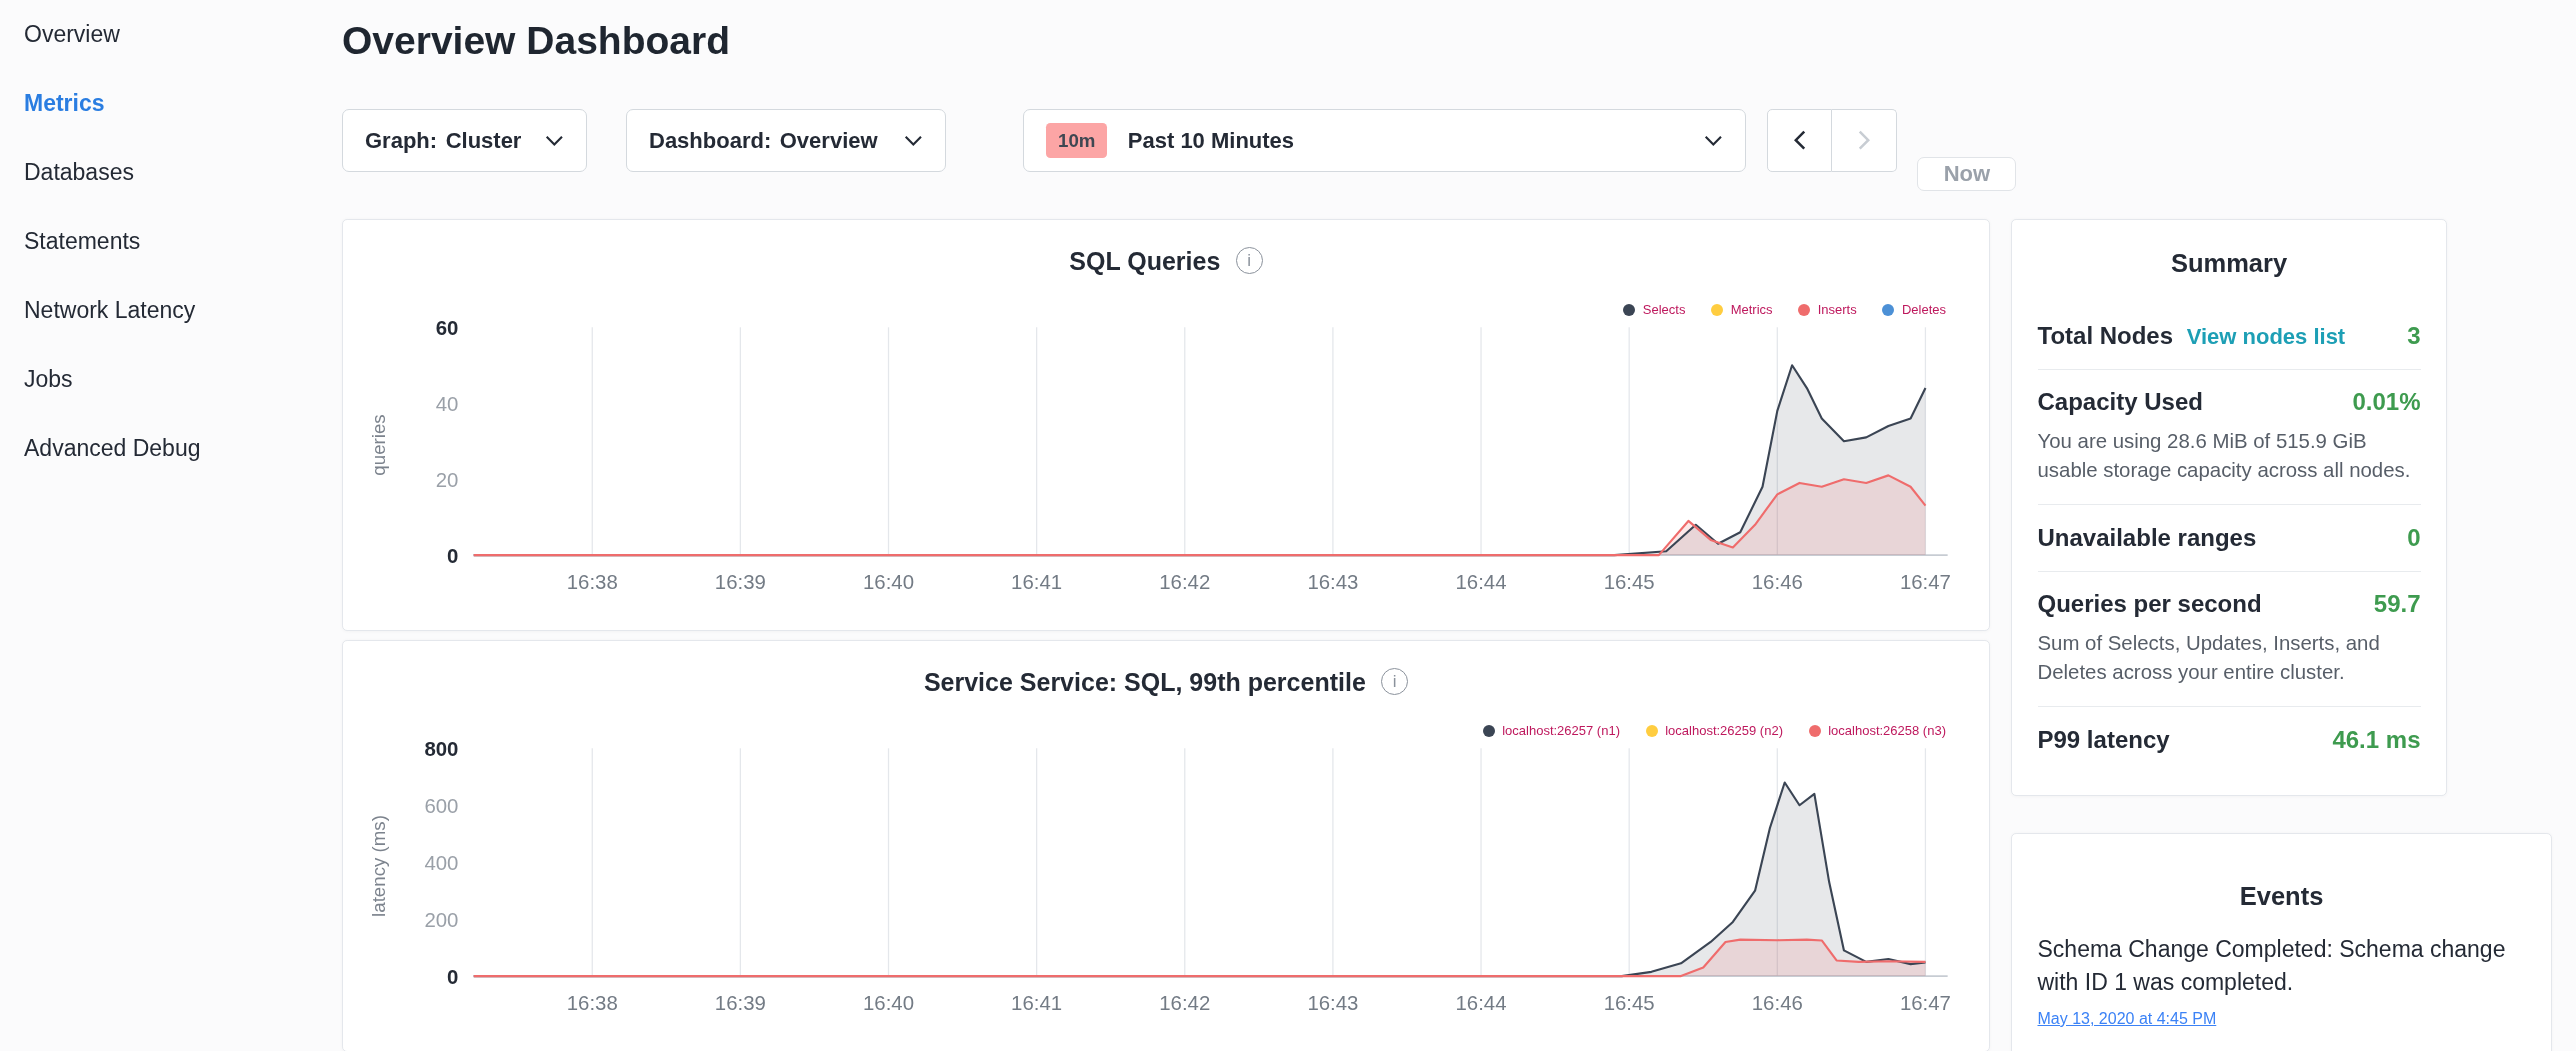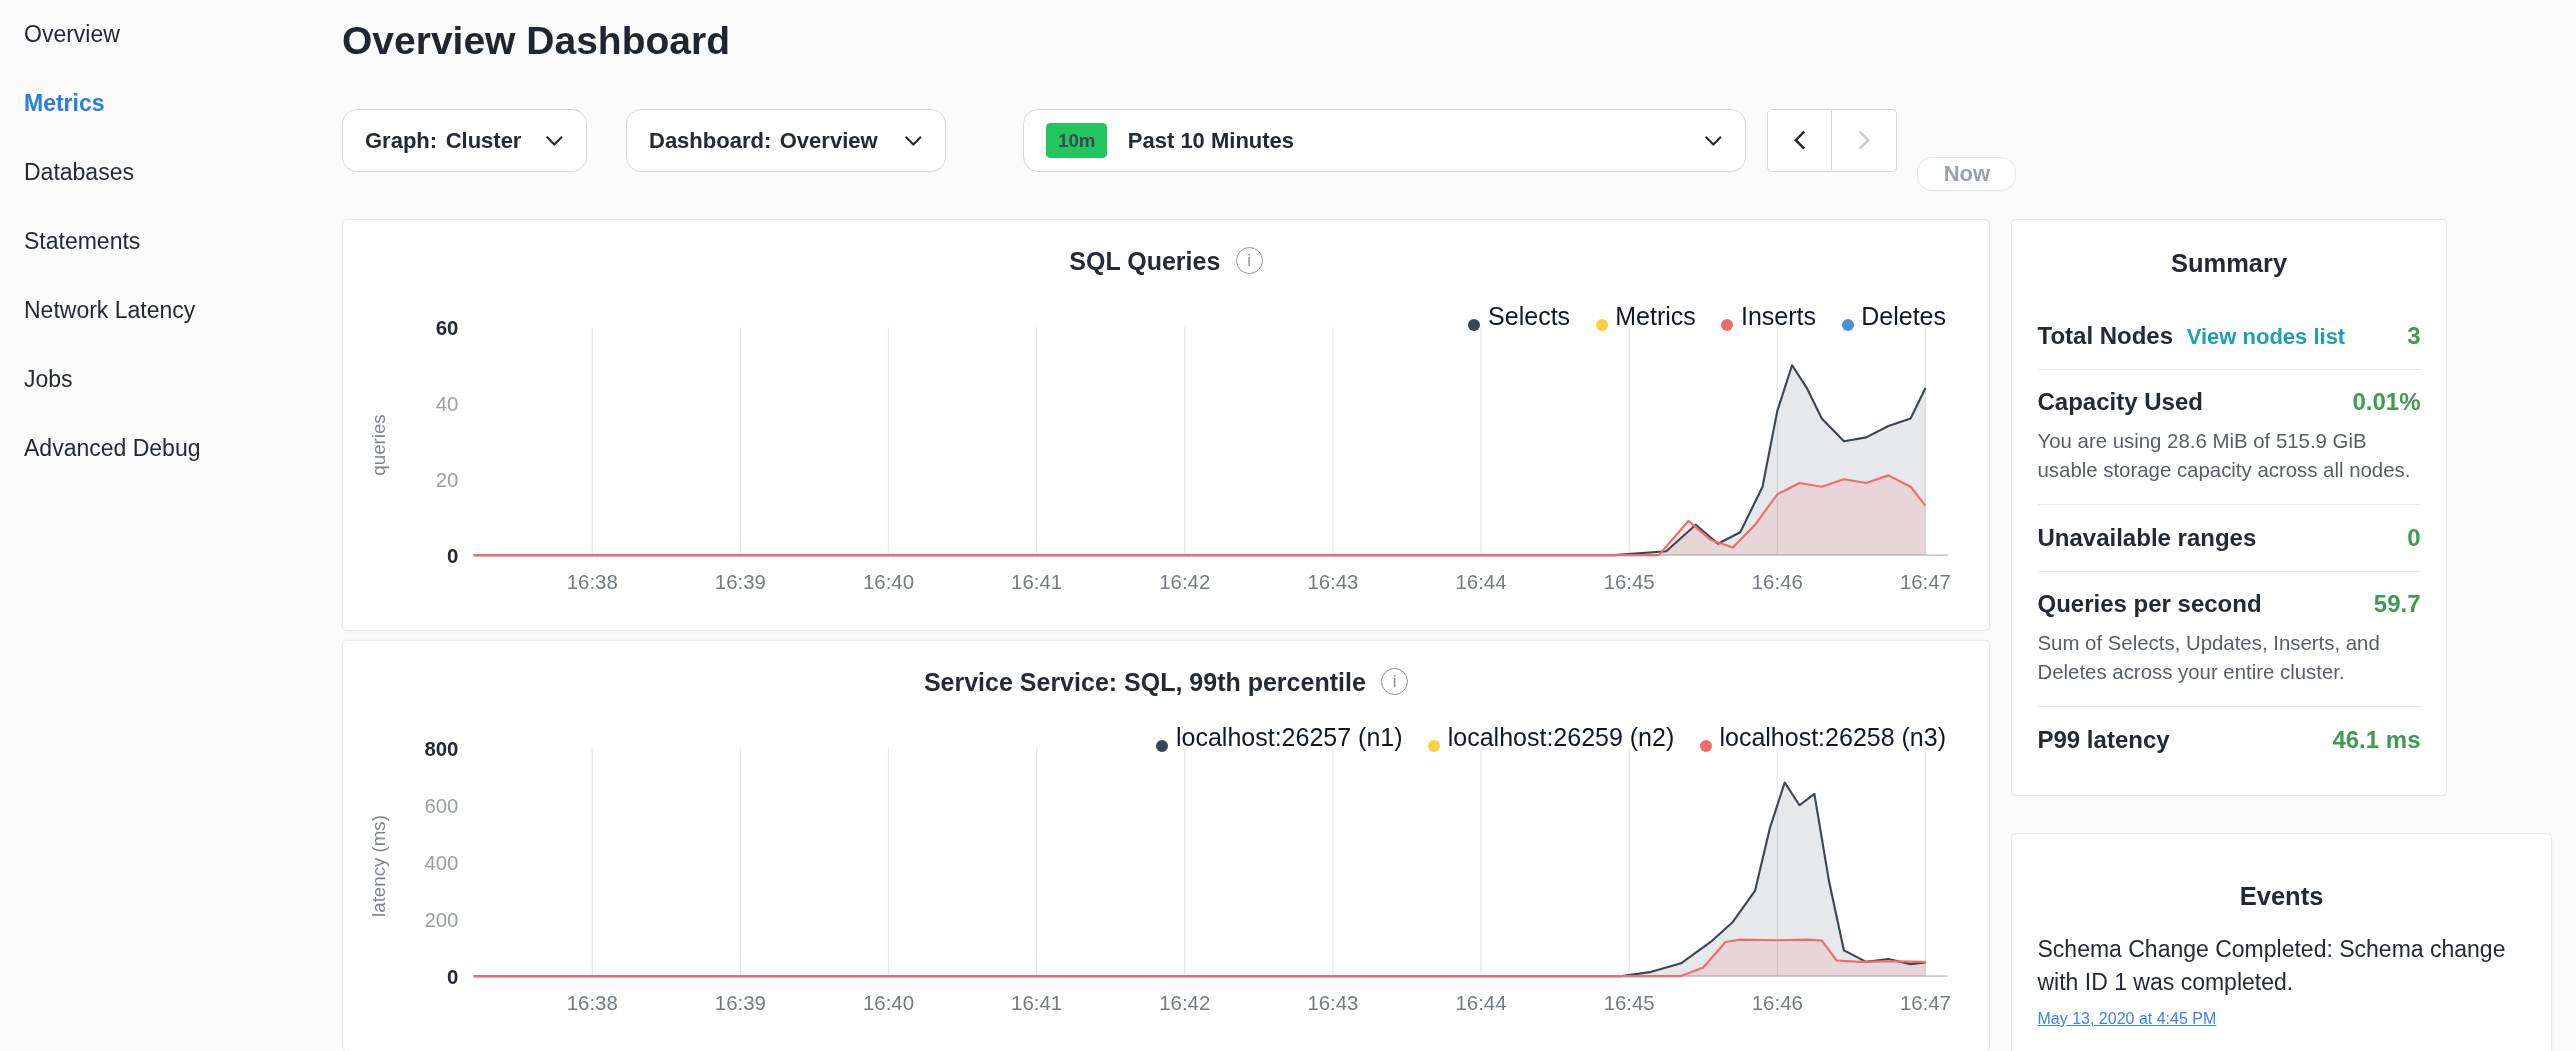--- a/index.html
+++ b/index.html
@@ -11,48 +11,48 @@
   }
   
   .sidebar { position:absolute; left:0; top:0; width:342px; height:100%; background:#fbfbfc; }
   .sidebar ul { list-style:none; padding:0 0 0 24px; }
   .nav-item { height:69px; display:flex; align-items:center; font-size:23px; color:#242a35; cursor:pointer; }
   .nav-item.active { color:#2a7de1; font-weight:700; }
   
   .page-title { position:absolute; left:342px; top:18.7px; font-size:39px; font-weight:600; color:#1f2630; }
   .controls { position:absolute; left:342px; top:109px; height:63px; display:flex; align-items:stretch; }
   .btn {
-    background:#fff; border:0.9px solid #d4d9de; border-radius:15px;
+    background:#fff; border:0.9px solid #d4d9de; border-radius:7px;
     display:flex; align-items:center; font-size:22px; color:#242a35;
     cursor:pointer; padding:16px 22px; font-family:inherit;
   }
   .graph-btn { width:245px; justify-content:space-between; }
   .dash-btn { width:320px; margin-left:39px; justify-content:space-between; }
   .btn .lbl { font-weight:600; }
   .btn .val { font-weight:700; margin-left:8.5px; }
   .time-btn { margin-left:77px; width:723px; gap:20.4px; }
-  .time-badge { background:#22c55e; border-radius:4.3px; padding:6.8px 12px; font-size:18.7px; font-weight:700; color:#3f4752; }
+  .time-badge { background:#fca5a5; border-radius:4.3px; padding:6.8px 12px; font-size:18.7px; font-weight:700; color:#3f4752; }
   .time-val { font-weight:700; font-size:22px; }
   .time-btn .chev-right { margin-left:auto; }
   .pager { margin-left:21px; display:flex; }
   .pager .btn { width:65px; justify-content:center; padding:0; }
   .prev-btn { border-radius:5.1px 0 0 5.1px; }
   .next-btn { border-radius:0 5.1px 5.1px 0; border-left:none; cursor:default; }
   .now-btn { margin-left:20.4px; width:99px; justify-content:center; color:#9aa1aa; border-color:#e1e4e8; cursor:default; font-weight:600;margin-top:48px; }
   
   .card { position:absolute; background:#fff; border:0.9px solid #e4e7ec; border-radius:5.1px; box-shadow:0 0.9px 3.4px rgba(0,0,0,0.03); }
   .chart-card { left:342px; width:1648px; height:412px; padding:20.4px 20.4px 0; }
   #chart-card-0 { top:219px; }
   #chart-card-1 { top:640px; }
   .chart-title-row { margin-top:6.8px; display:flex; justify-content:center; align-items:flex-start; gap:15.3px; height:41px; }
   .chart-title-row h3 { font-size:25px; font-weight:700; color:#242a35; }
   .info-icon { width:27px; height:27px; border:1.7px solid #8b929c; border-radius:50%; color:#8b929c;
     font-size:17px; display:flex; align-items:center; justify-content:center; cursor:pointer; }
   .legend { position:absolute; top:82px; right:43px; display:flex; gap:25.5px; }
-  .legend-item { display:flex; align-items:flex-end; gap:7.7px; font-size:25px; color:#0f172a; cursor:pointer; }
+  .legend-item { display:flex; align-items:center; gap:7.7px; font-size:13px; color:#be185d; cursor:pointer; }
   .legend-item i { width:12px; height:12px; border-radius:50%; display:block; }
   .ylabel { position:absolute; left:-49px; top:214px; width:170px; text-align:center;
     transform:rotate(-90deg); font-size:18.7px; color:#7c838d; }
   svg.plot { display:block; width:1607px; height:306px; margin-top:24px; }
   svg text { font-family:"Liberation Sans", sans-serif; }
   
   .summary-card { left:2011px; top:219px; width:436px; height:577px; padding:22px 25.5px; overflow:hidden; }
   .panel-title { text-align:center; font-size:25.5px; font-weight:700; margin:6.8px 0 25.5px; color:#242a35; }
   .summary-row { padding:18.7px 0; border-bottom:0.9px solid #e8ebee; }
   .summary-row:last-child { border-bottom:none; }

